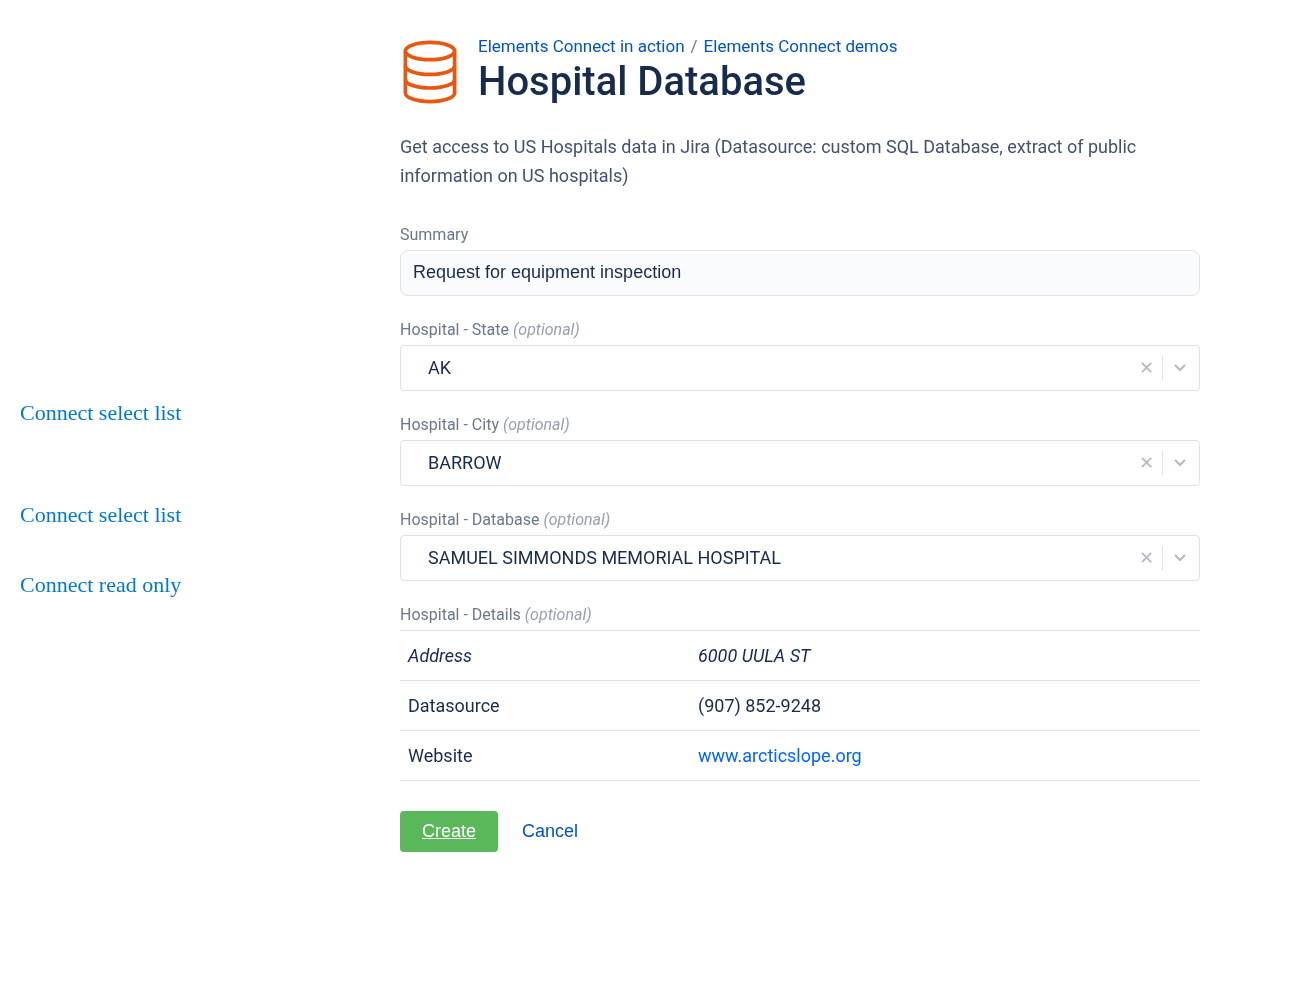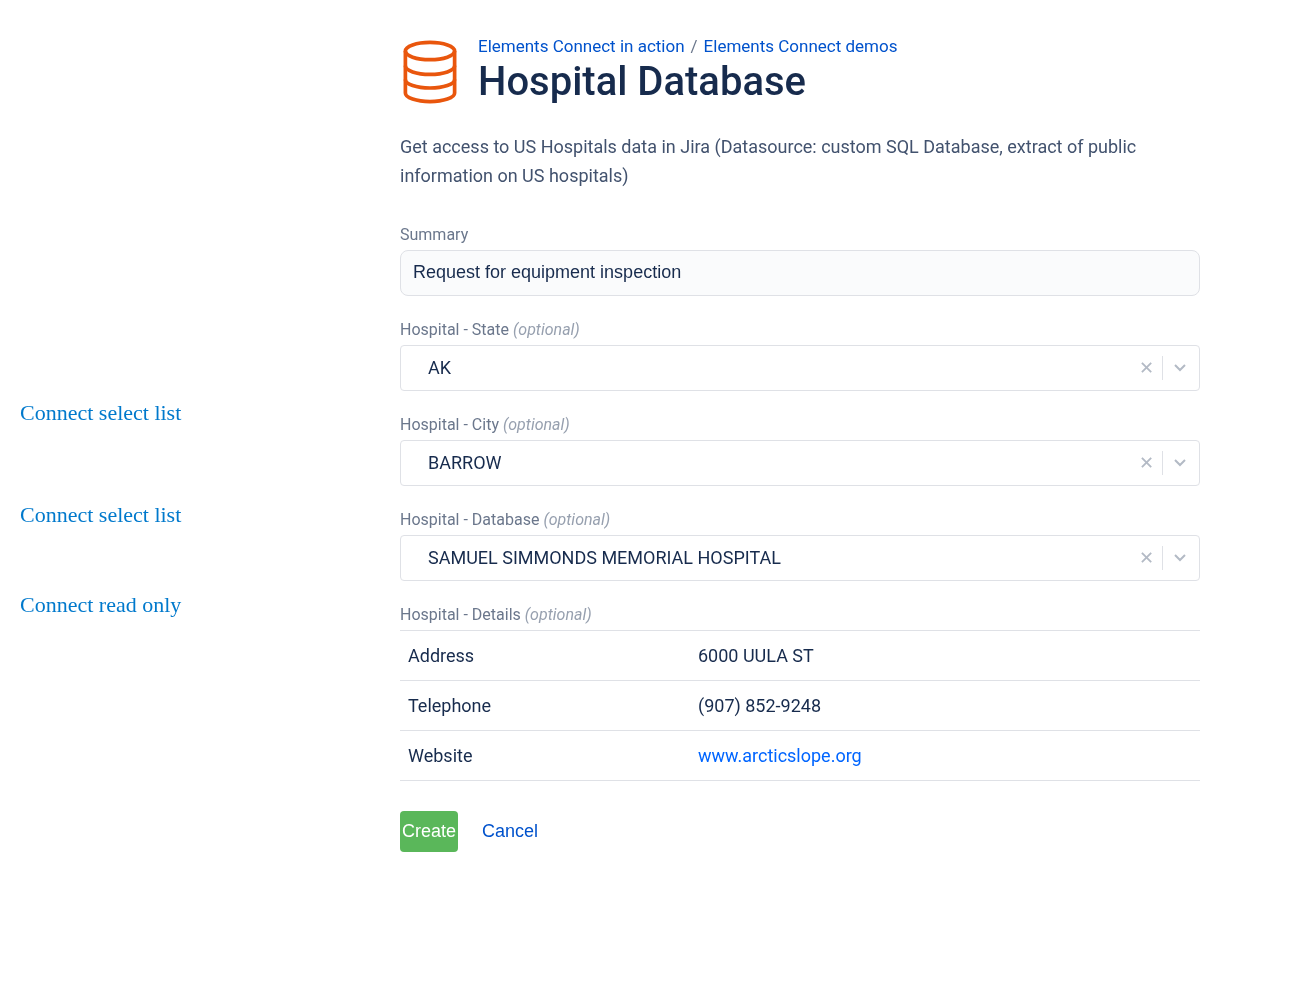--- a/index.html
+++ b/index.html
@@ -132,40 +132,41 @@
   .details {
     margin-top: 6px;
     width: 100%;
   }
   .details-row {
     display: flex;
     border-bottom: 1px solid var(--line);
     padding: 14px 8px;
     font-size: 18px;
   }
-  .details-row:first-child { border-top: 1px solid var(--line); }
+  .details-row:first-child { border-top: 1px solid var(--line); font-style: italic; }
   .details-row .k { width: 290px; color: var(--ink); }
   .details-row .v { color: var(--ink); }
   .details-row .v a { color: var(--link-soft); text-decoration: none; }
 
   
   .actions {
     margin-top: 30px;
     display: flex;
     align-items: center;
     gap: 24px;
   }
   .btn-create {
     background: var(--green);
     color: #fff;
     border: none;
     border-radius: 4px;
     font-size: 18px;
-    padding: 10px 2px;
+    padding: 10px 22px;
     cursor: pointer;
+    text-decoration: underline;
   }
   .btn-cancel {
     background: none;
     border: none;
     color: var(--link);
     font-size: 18px;
     cursor: pointer;
     padding: 0;
   }
 
@@ -182,21 +183,21 @@
     font-family: Liberation Serif, serif;
   }
 </style>
 </head>
 <body>
 
 <div class="canvas">
 
   <div class="annot" style="top:400px">Connect select list</div>
   <div class="annot" style="top:502px">Connect select list</div>
-  <div class="annot" style="top:592px">Connect read only</div>
+  <div class="annot" style="top:572px">Connect read only</div>
 
   <div class="form-col">
 
     <div class="hdr">
       <svg class="db-icon" viewBox="0 0 48 52" fill="none" stroke="#E9560D" stroke-width="3">
         <ellipse cx="24" cy="9" rx="20" ry="7"></ellipse>
         <path d="M4 9 V43 C4 47 13 50 24 50 C35 50 44 47 44 43 V9"></path>
         <path d="M4 21 C4 25 13 28 24 28 C35 28 44 25 44 21"></path>
         <path d="M4 32 C4 36 13 39 24 39 C35 39 44 36 44 32"></path>
       </svg>
@@ -278,21 +279,21 @@
       <div class="field-label">
         <span>Hospital - Details</span>
         <span class="opt">(optional)</span>
       </div>
       <div class="details">
         <div class="details-row">
           <div class="k">Address</div>
           <div class="v">6000 UULA ST</div>
         </div>
         <div class="details-row">
-          <div class="k">Telephone</div>
+          <div class="k">Datasource</div>
           <div class="v">(907) 852-9248</div>
         </div>
         <div class="details-row">
           <div class="k">Website</div>
           <div class="v">
             <a href="#">www.arcticslope.org</a>
           </div>
         </div>
       </div>
     </div>

